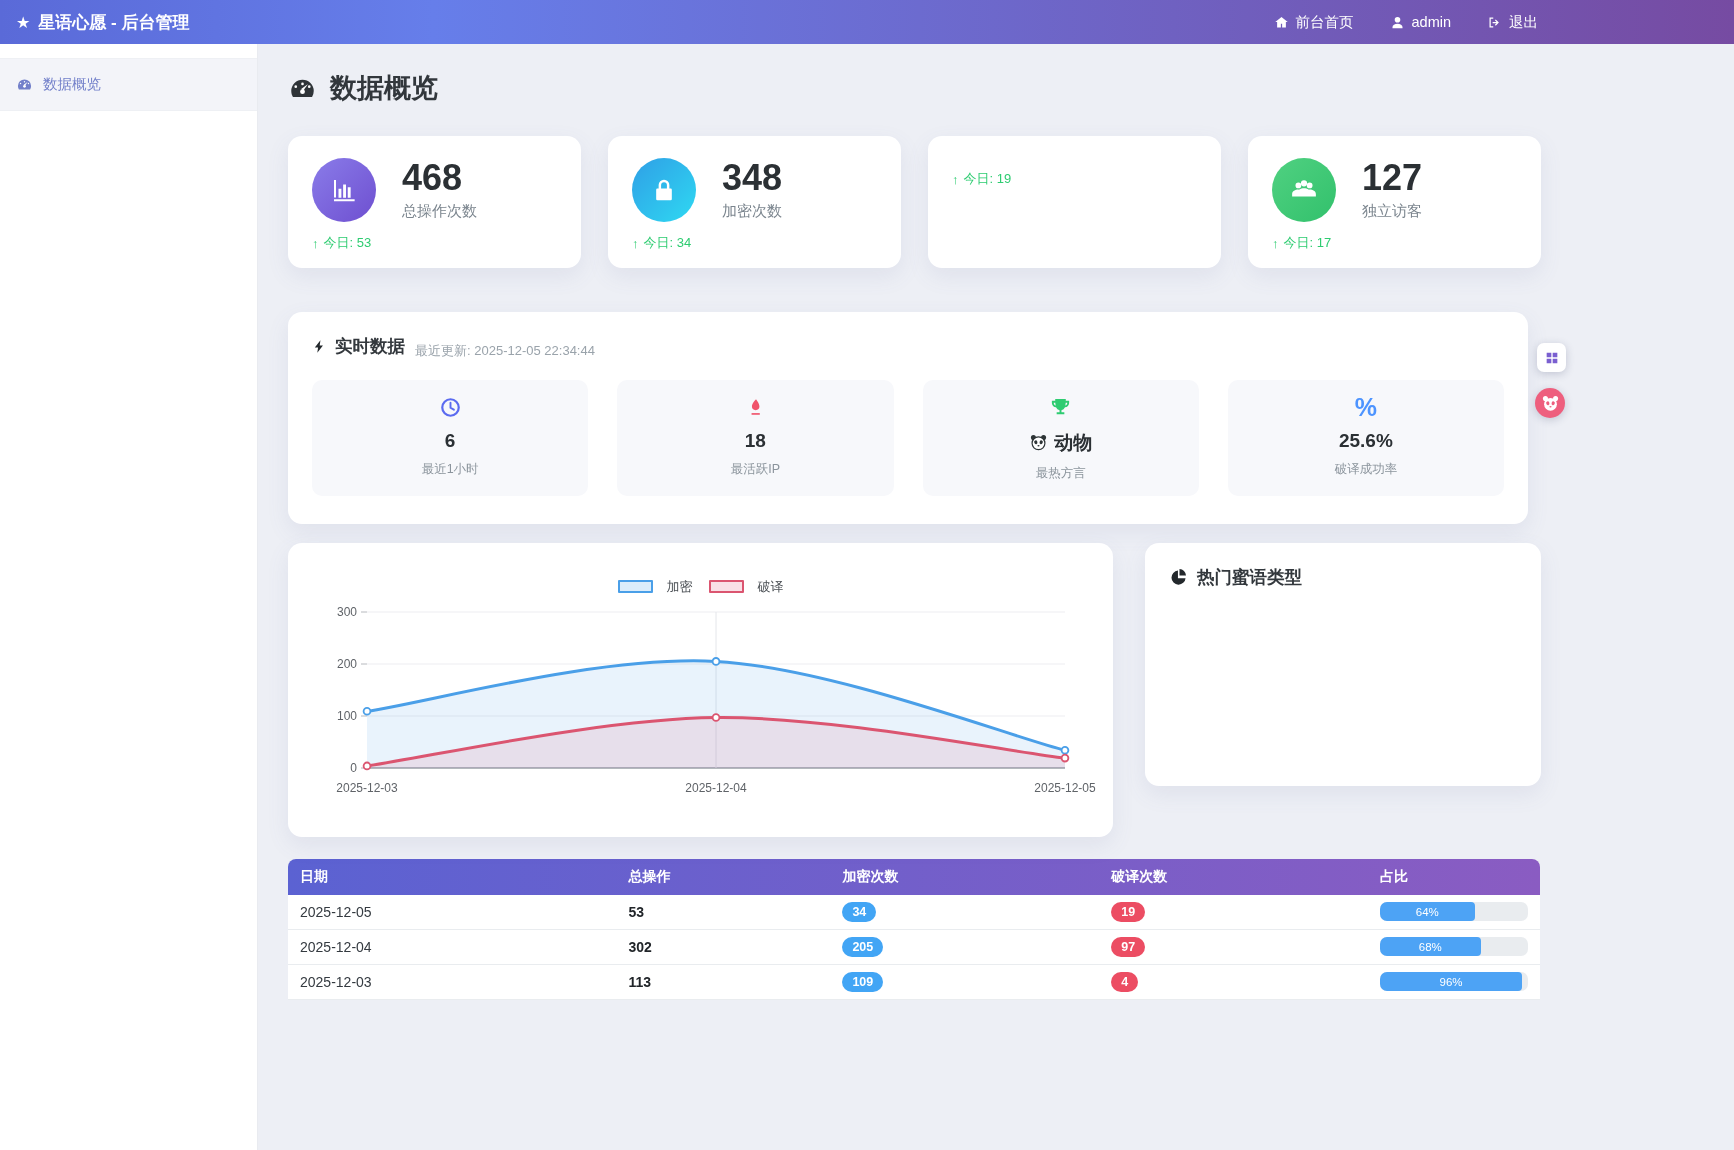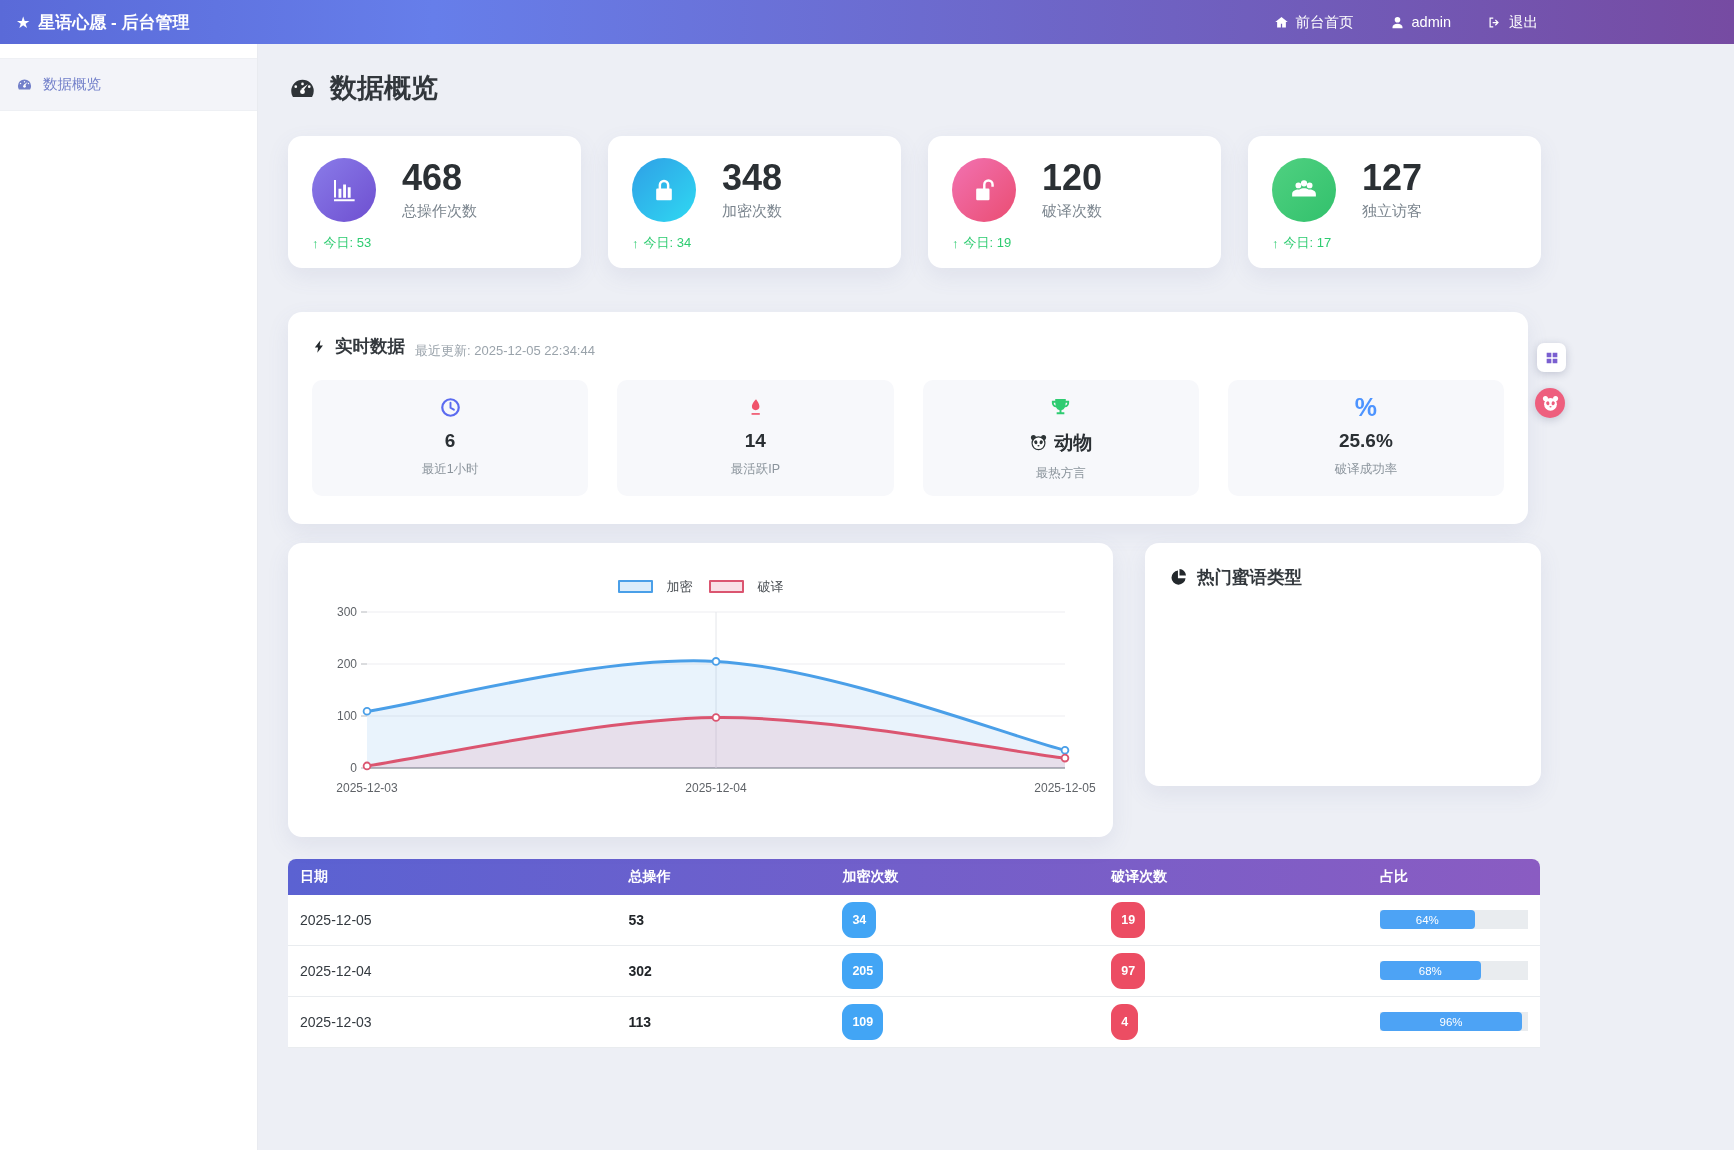--- a/index.html
+++ b/index.html
@@ -98,26 +98,26 @@
   thead th {
     background:linear-gradient(90deg,#5b62d2,#8a5cc2);
     color:#fff; font-size:14px; font-weight:600; text-align:left; padding:9px 12px;
   }
   thead th:nth-child(2) { background:transparent; }
   thead tr { background:linear-gradient(90deg,#5b62d2,#8a5cc2); }
   thead th { background:transparent; }
   tbody td { padding:7px 12px; font-size:14px; color:#343a40; border-bottom:1px solid #e9ecef; }
   td.total { font-weight:bold; color:#212529; }
   .badge {
-    display:inline-block; padding:11px 10px; border-radius:11px;
+    display:inline-block; padding:3px 10px; border-radius:11px;
     color:#fff; font-size:12.5px; font-weight:bold; min-width:16px; text-align:center;
   }
   .badge-blue { background:#42a5f5; }
   .badge-red  { background:#ec4d63; }
-  .progress { width:148px; height:19px; background:#e9ecef; border-radius:0; overflow:hidden; }
+  .progress { width:148px; height:19px; background:#e9ecef; border-radius:7px; overflow:hidden; }
   .progress-fill {
     height:100%; background:#4da3f5; border-radius:4px;
     color:#fff; font-size:11.5px; display:flex; align-items:center; justify-content:center;
   }
   
   .fab { position:absolute; display:flex; align-items:center; justify-content:center; cursor:pointer; }
   .fab-grid {
     left:1537px; top:343px; width:29px; height:29px; background:#fff;
     border-radius:7px; box-shadow:0 2px 8px rgba(40,50,90,0.22);
   }
@@ -216,31 +216,20 @@
             <div class="stat-label">加密次数</div>
           </div>
         </div>
         <div class="stat-today">
           <span class="arrow">↑</span>
           <span>今日: 34</span>
         </div>
       </div>
 
       <div class="stat-card">
-        <div class="stat-top">
-          <div class="stat-circle grad-pink">
-            <svg viewBox="0 0 24 24" width="28" height="28">
-                <path d="M15.8 2.8a4.6 4.6 0 0 0-4.6 4.6v3.4H6.3a1 1 0 0 0-1 1v8a1 1 0 0 0 1 1h9.4a1 1 0 0 0 1-1v-8a1 1 0 0 0-1-1h-2.4V7.4a2.5 2.5 0 0 1 5 0v1.8h2.1V7.4a4.6 4.6 0 0 0-4.6-4.6z"></path>
-              </svg>
-          </div>
-          <div>
-            <div class="stat-num">120</div>
-            <div class="stat-label">破译次数</div>
-          </div>
-        </div>
         <div class="stat-today">
           <span class="arrow">↑</span>
           <span>今日: 19</span>
         </div>
       </div>
 
       <div class="stat-card">
         <div class="stat-top">
           <div class="stat-circle grad-green">
             <svg viewBox="0 0 24 24" width="30" height="30">
@@ -283,21 +272,21 @@
           <div class="tile-value">6</div>
           <div class="tile-label">最近1小时</div>
         </div>
         <div class="tile">
           <div class="tile-icon">
             <svg viewBox="0 0 24 24" width="21" height="23">
                 <path fill="#f0536b" d="M12.6 2.5s3.9 4.6 3.9 8.2a4.3 4.3 0 0 1-8.6 0c0-1.6.7-3.1 1.6-4.5.9-1.4 2-2.6 3.1-3.7z"></path>
                 <path fill="#f0536b" d="M7.5 18.4h9.4v1.9H7.5z"></path>
               </svg>
           </div>
-          <div class="tile-value">14</div>
+          <div class="tile-value">18</div>
           <div class="tile-label">最活跃IP</div>
         </div>
         <div class="tile">
           <div class="tile-icon">
             <svg viewBox="0 0 24 24" width="23" height="23" fill="#2ecc71">
                 <path d="M6.5 3h11v2H21v2.2c0 2.4-1.9 4.3-4.3 4.6A5.8 5.8 0 0 1 13 14.9V17h3v2H8v-2h3v-2.1a5.8 5.8 0 0 1-3.7-3.1C4.9 11.5 3 9.6 3 7.2V5h3.5zM5 7.2c0 1.3.9 2.4 2.1 2.7A8.3 8.3 0 0 1 6.6 7H5zm14 0V7h-1.6a8.3 8.3 0 0 1-.5 2.9c1.2-.3 2.1-1.4 2.1-2.7z"></path>
               </svg>
           </div>
           <div class="tile-value">
             <svg viewBox="0 0 24 24" width="19" height="19">

